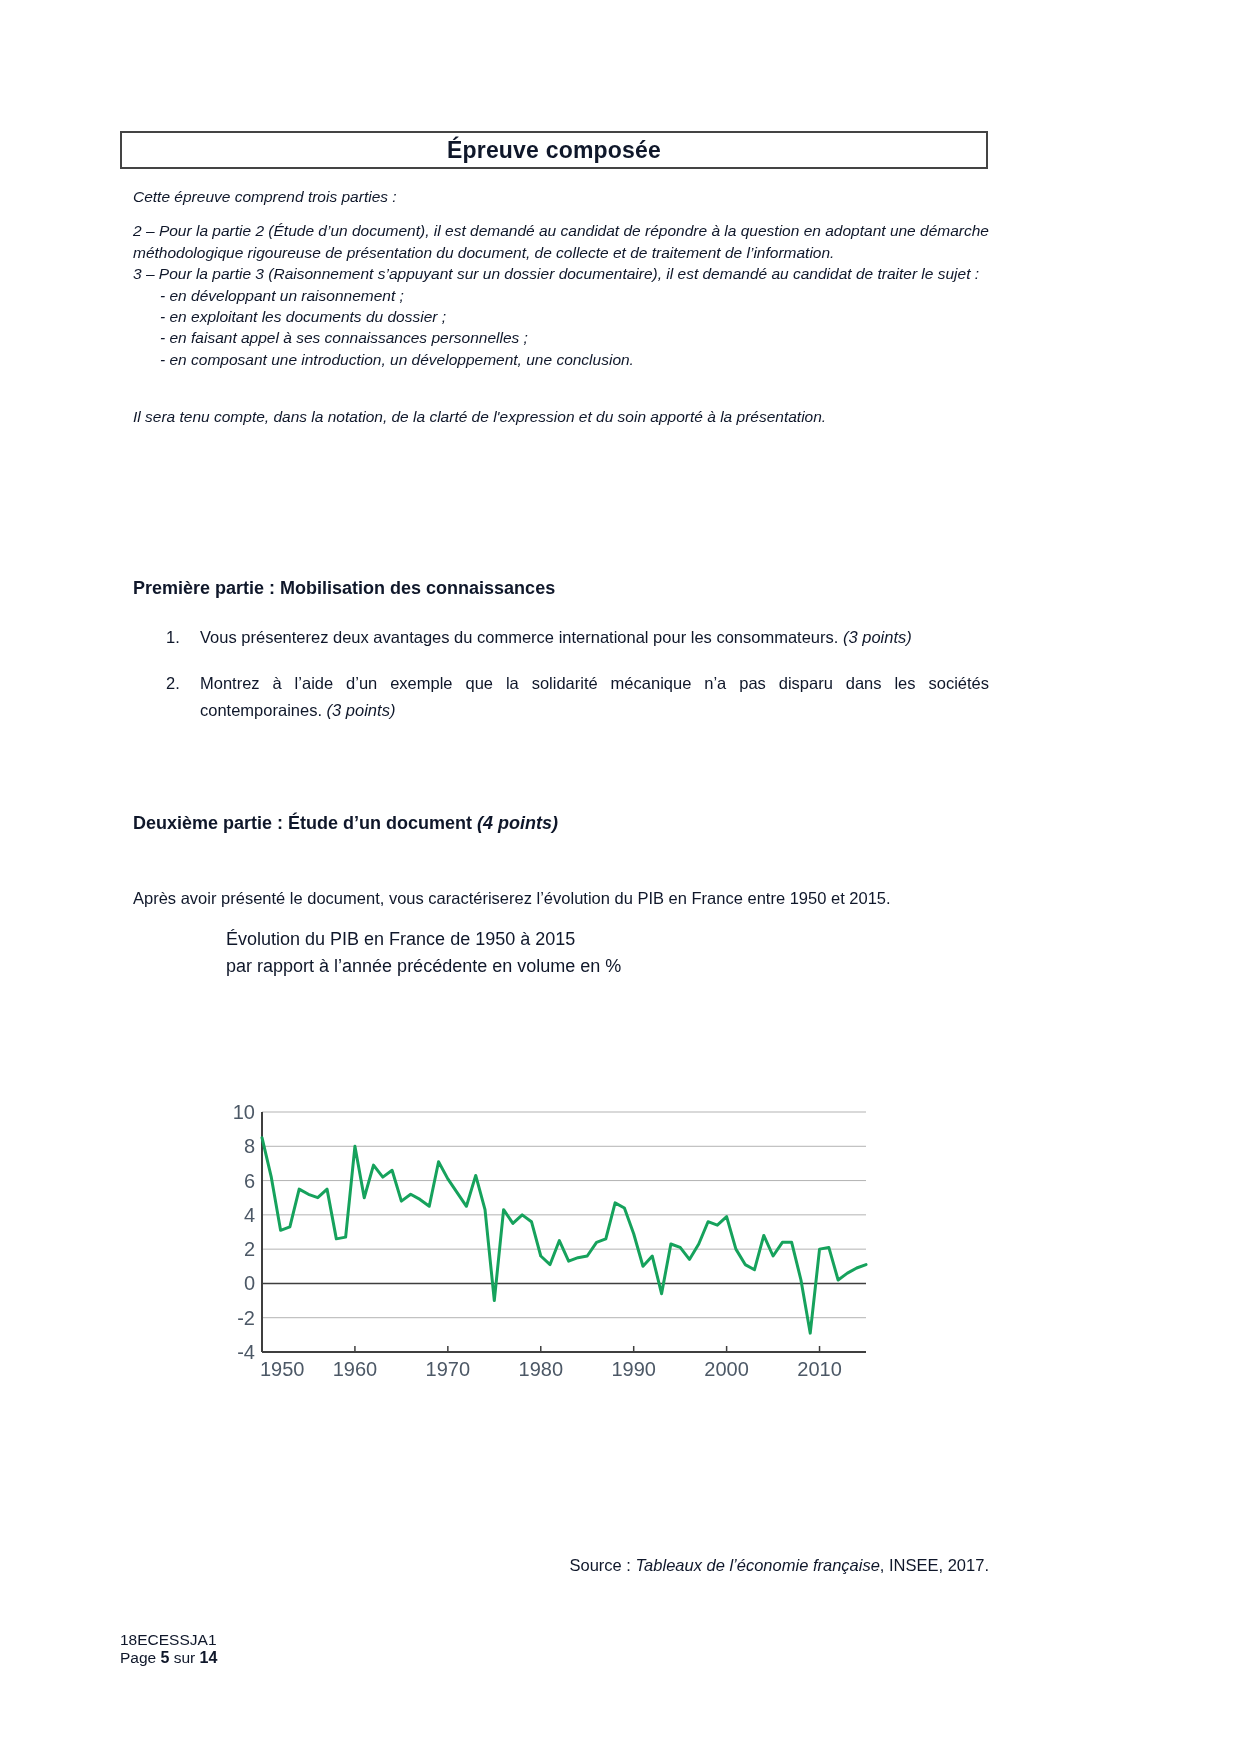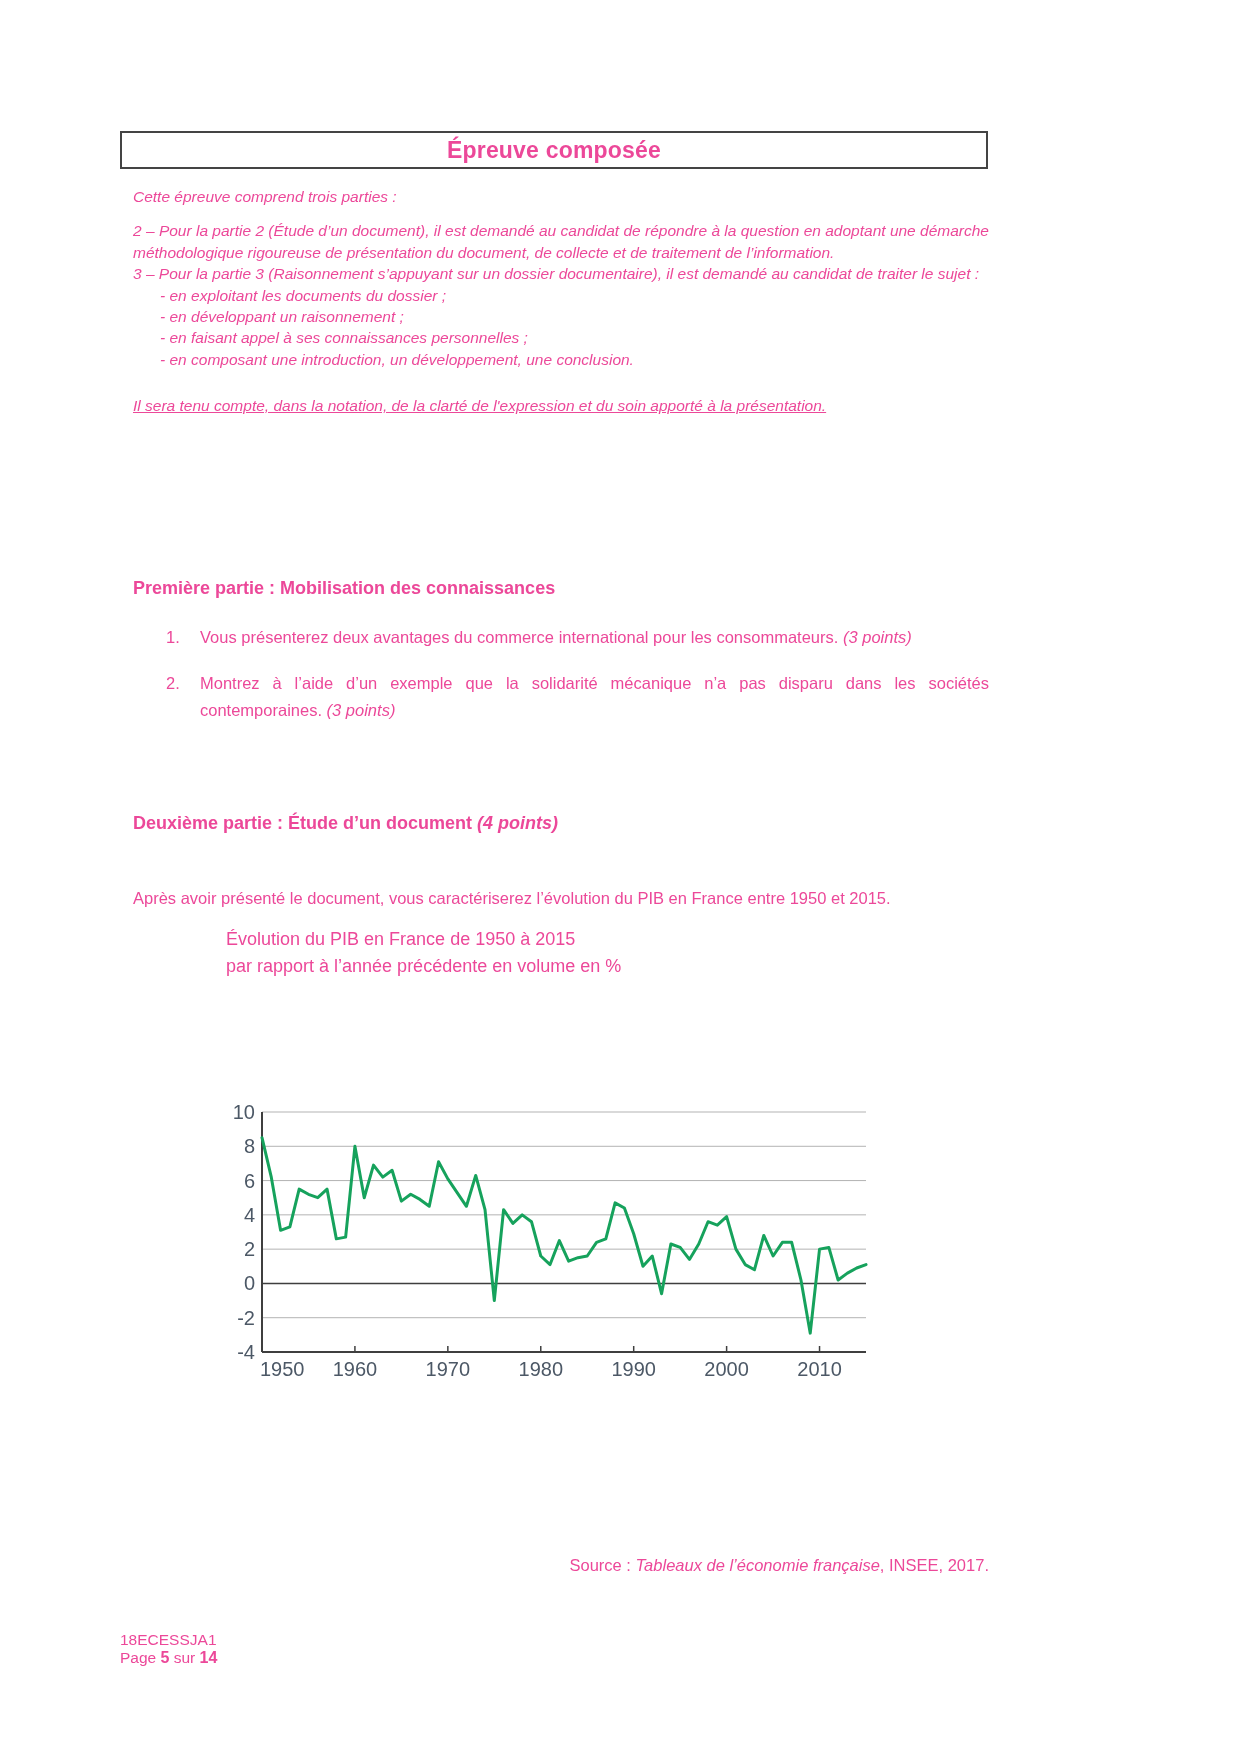--- a/index.html
+++ b/index.html
@@ -1,39 +1,39 @@
 <!DOCTYPE html>
 <html lang="fr"><head>
 <meta charset="utf-8">
 <style>
   html,body{margin:0;padding:0;background:#ffffff;}
   .page{
     position:relative;
     width:1047px;height:1754px;
     background:#ffffff;
     font-family:"Liberation Sans", sans-serif;
-    color:#ec4899;
+    color:#0f172a;
     overflow:hidden;
   }
   .title-box{
     position:absolute;left:120px;top:131px;width:864px;height:34px;
     border:2px solid #444444;
     display:flex;align-items:center;justify-content:center;
   }
   .title-box .title-text{font-size:23px;font-weight:bold;letter-spacing:.2px;}
 
   .intro{
     position:absolute;left:133px;top:186px;width:856px;
     font-style:italic;font-size:15.5px;line-height:21.4px;
     text-align:justify;
   }
   .intro p{margin:0;}
   .intro .lead{margin-bottom:13px;text-align:left;}
   .intro .dash-list p{margin:0 0 0 27px;text-align:left;}
-  .intro .note{margin-top:25px;text-align:left;text-decoration:underline;}
+  .intro .note{margin-top:36px;text-align:left;}
 
   .part-heading{
     position:absolute;left:133px;
     font-size:18px;font-weight:bold;
   }
   .part-heading .pts{font-style:italic;}
 
   .questions{
     position:absolute;left:133px;top:624px;width:856px;
     font-size:16.5px;line-height:27px;
@@ -78,22 +78,22 @@
 
   <div class="title-box">
     <span class="title-text">Épreuve composée</span>
   </div>
 
   <div class="intro">
     <p class="lead">Cette épreuve comprend trois parties :</p>
     <p>2 – Pour la partie 2 (Étude d’un document), il est demandé au candidat de répondre à la question en adoptant une démarche méthodologique rigoureuse de présentation du document, de collecte et de traitement de l’information.</p>
     <p>3 – Pour la partie 3 (Raisonnement s’appuyant sur un dossier documentaire), il est demandé au candidat de traiter le sujet :</p>
     <div class="dash-list">
+      <p>- en développant un raisonnement ;</p>
       <p>- en exploitant les documents du dossier ;</p>
-      <p>- en développant un raisonnement ;</p>
       <p>- en faisant appel à ses connaissances personnelles ;</p>
       <p>- en composant une introduction, un développement, une conclusion.</p>
     </div>
     <p class="note">Il sera tenu compte, dans la notation, de la clarté de l'expression et du soin apporté à la présentation.</p>
   </div>
 
   <div class="part-heading" style="top:578px;">
     <span>Première partie : Mobilisation des connaissances</span>
   </div>
 

